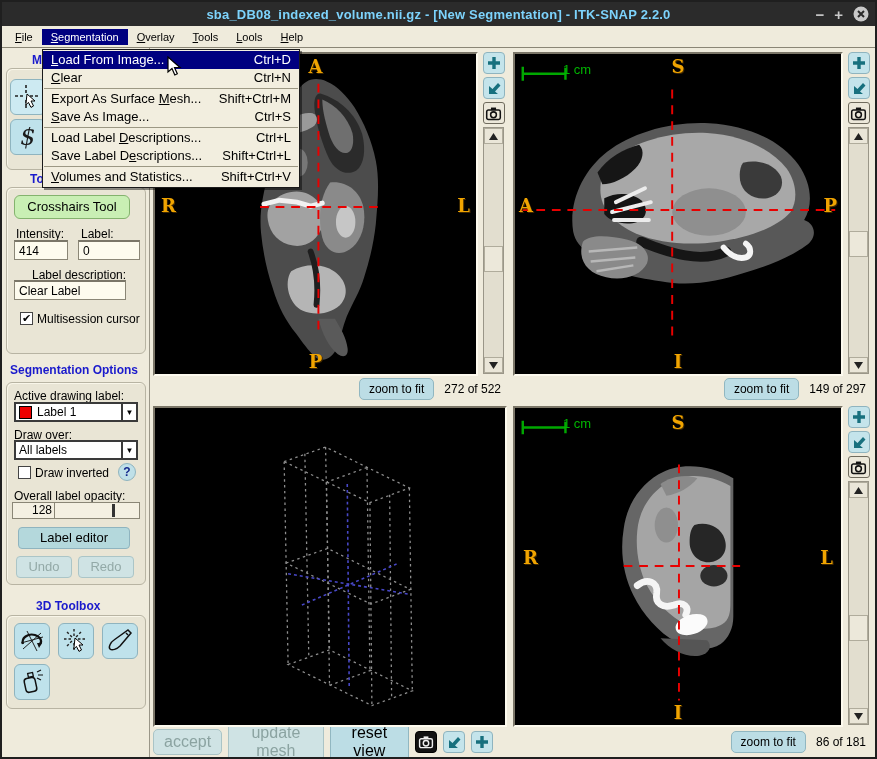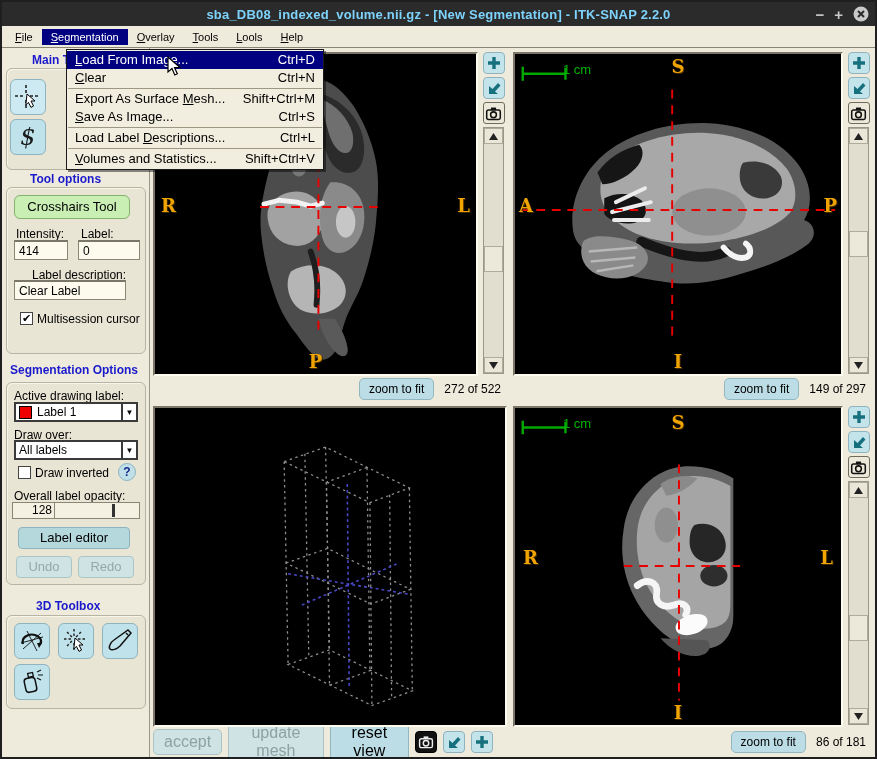--- a/index.html
+++ b/index.html
@@ -70,21 +70,21 @@
   .sbtn.dis { background:#cfe3e4; color:#8ba3a1; border-color:#aac4c6; }
   .sq { width:22px; height:22px; border-radius:4px; display:flex; align-items:center; justify-content:center; flex:none; }
   .sq.dark { background:#111; border:1px solid #000; }
   .sq.teal { background:#c4e4eb; border:1px solid #8fb4bf; }
 
   .orient { position:absolute; font-family:"DejaVu Serif", serif; font-weight:bold; font-size:18px; color:#f0a400; text-shadow:1px 1px 0 #402800; z-index:3; }
   .scaletext { position:absolute; left:48px; top:8px; color:#00b400; font-size:13px; z-index:3; }
   .vp-svg { position:absolute; inset:0; width:100%; height:100%; }
 
   
-  .popup { position:absolute; left:40px; top:47px; width:258px; background:#f2eedf; border:1px solid #1a1a1a; box-shadow:2px 2px 0 rgba(0,0,0,0.45); z-index:10; padding:1px 0;margin-left:24px; }
+  .popup { position:absolute; left:40px; top:47px; width:258px; background:#f2eedf; border:1px solid #1a1a1a; box-shadow:2px 2px 0 rgba(0,0,0,0.45); z-index:10; padding:1px 0; }
   .pitem { display:flex; justify-content:space-between; align-items:center; padding:1px 8px 2px 8px; font-size:13px; height:18px; }
   .pitem.hl { background:#000080; color:#fff; }
   .psep { border-top:1px solid #9c9884; margin:1px 1px; }
   .cursor-arrow { position:absolute; left:165px; top:54px; z-index:12; }
 </style>
 </head>
 <body>
 
 <div class="window">
 
@@ -450,20 +450,24 @@
     </div>
     <div class="pitem">
       <span><span></span><u>S</u><span>ave As Image...</span></span>
       <span>Ctrl+S</span>
     </div>
     <div class="psep"></div>
     <div class="pitem">
       <span><span>Load Label </span><u>D</u><span>escriptions...</span></span>
       <span>Ctrl+L</span>
     </div>
+    <div class="pitem">
+      <span><span>Save Label D</span><u>e</u><span>scriptions...</span></span>
+      <span>Shift+Ctrl+L</span>
+    </div>
     <div class="psep"></div>
     <div class="pitem">
       <span><span></span><u>V</u><span>olumes and Statistics...</span></span>
       <span>Shift+Ctrl+V</span>
     </div>
   </div>
 
   <svg class="cursor-arrow" width="15" height="21" viewBox="0 0 15 21">
     <path d="M1,1 L1,16 L5,12.5 L7.8,19 L10.3,17.8 L7.5,11.5 L13,11.5 Z" fill="#fff" stroke="#000" stroke-width="1.2"></path>
   </svg>

